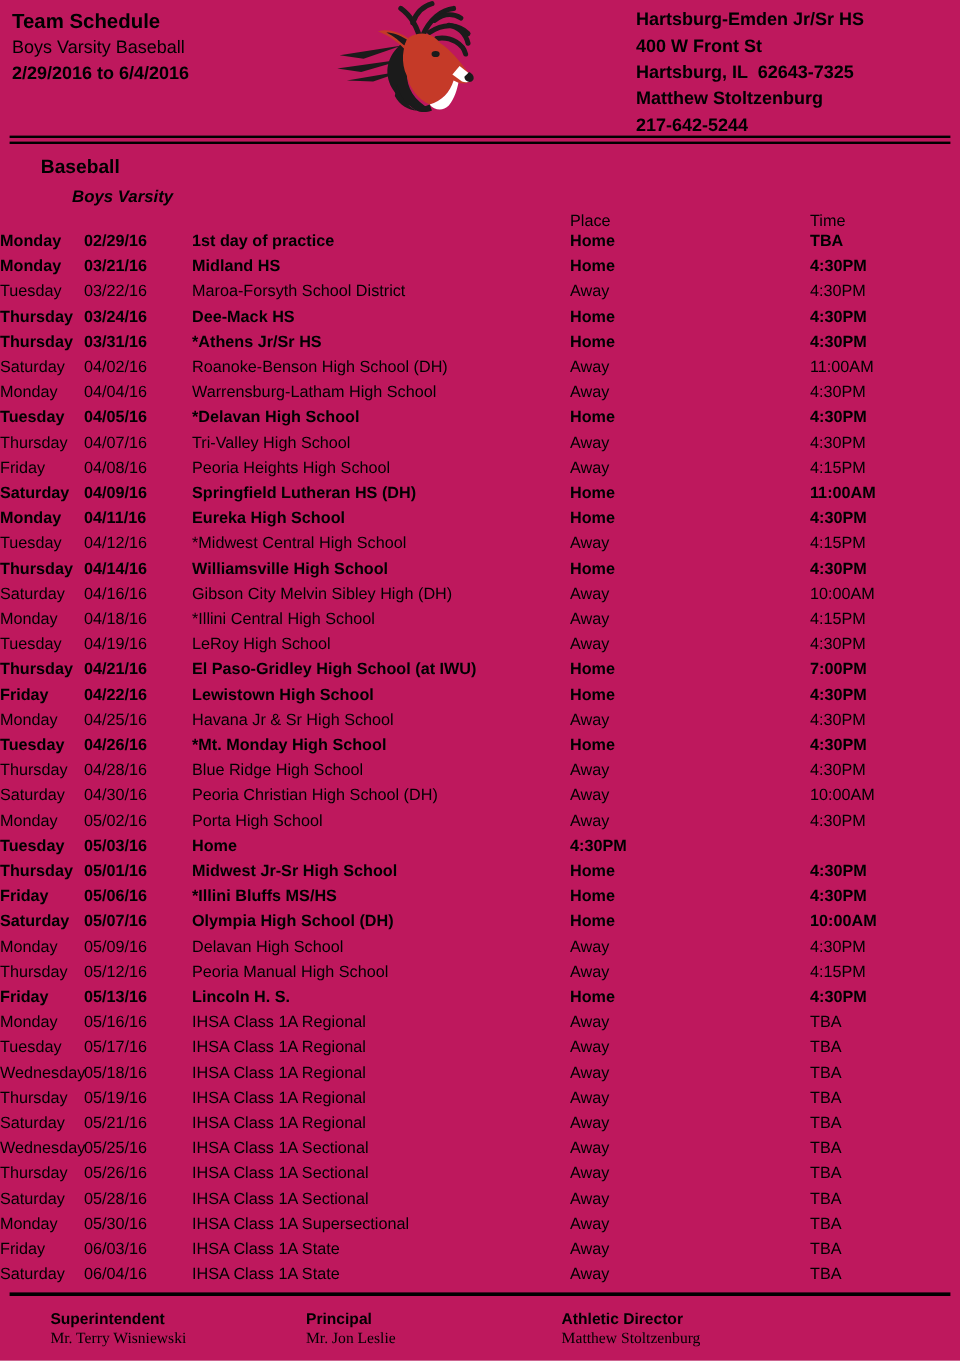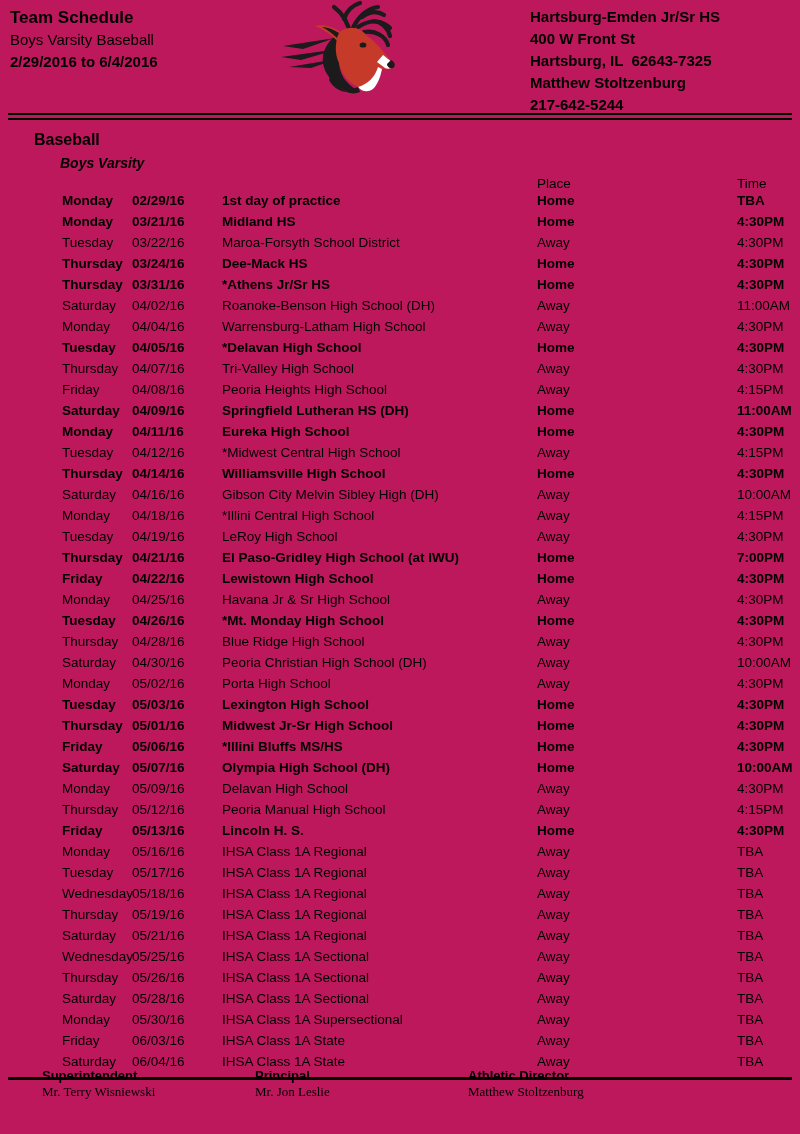--- a/index.html
+++ b/index.html
@@ -38,36 +38,35 @@
 
   
   .sport { position: absolute; left: 34px; top: 131px; font-size: 16px; font-weight: bold; }
   .level { position: absolute; left: 60px; top: 155px; font-size: 14px; font-weight: bold; font-style: italic; }
 
   
   .table { position: absolute; left: 0; right: 0; top: 177px; }
   .row {
     display: grid;
     grid-template-columns: 70px 90px 315px 200px auto;
-    margin-left: 62px;
     font-size: 13.5px;
     line-height: 21px;
     height: 21px;
   }
   .row.head-row { height: 13px; line-height: 13px; font-weight: normal; }
   .row.bold { font-weight: bold; }
   .cell { white-space: nowrap; overflow: visible; }
 
   
   .thick-rule {
     position: absolute; left: 8px; right: 8px; top: 1077px;
     height: 3px; background: #000;
   }
   .footer {
-    position: absolute; left: 42px; top: 1069px; right: 8px;
+    position: absolute; left: 42px; top: 1092px; right: 8px;
     display: grid;
     grid-template-columns: 213px 213px auto;
   }
   .contact-title { font-size: 13px; font-weight: bold; line-height: 14px; }
   .contact-name  { font-size: 13px; line-height: 14px; margin-top: 2px; font-family: Liberation Serif, serif; }
 </style>
 </head>
 <body>
 
 <div class="page">
@@ -323,21 +322,20 @@
     <div class="cell">Monday</div>
     <div class="cell">05/02/16</div>
     <div class="cell">Porta High School</div>
     <div class="cell">Away</div>
     <div class="cell">4:30PM</div>
   </div>
 
   <div class="row bold">
     <div class="cell">Tuesday</div>
     <div class="cell">05/03/16</div>
-    <div class="cell">Lexington High School</div>
     <div class="cell">Home</div>
     <div class="cell">4:30PM</div>
   </div>
 
   <div class="row bold">
     <div class="cell">Thursday</div>
     <div class="cell">05/01/16</div>
     <div class="cell">Midwest Jr-Sr High School</div>
     <div class="cell">Home</div>
     <div class="cell">4:30PM</div>

